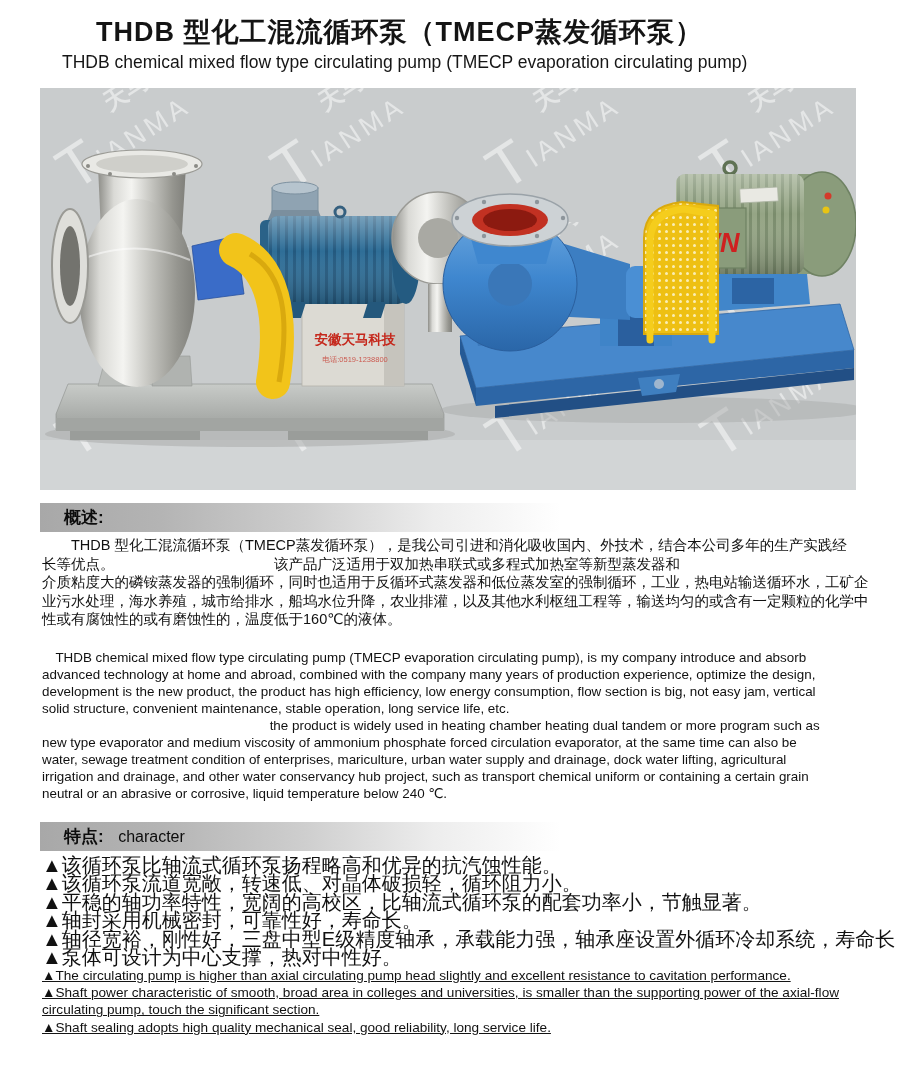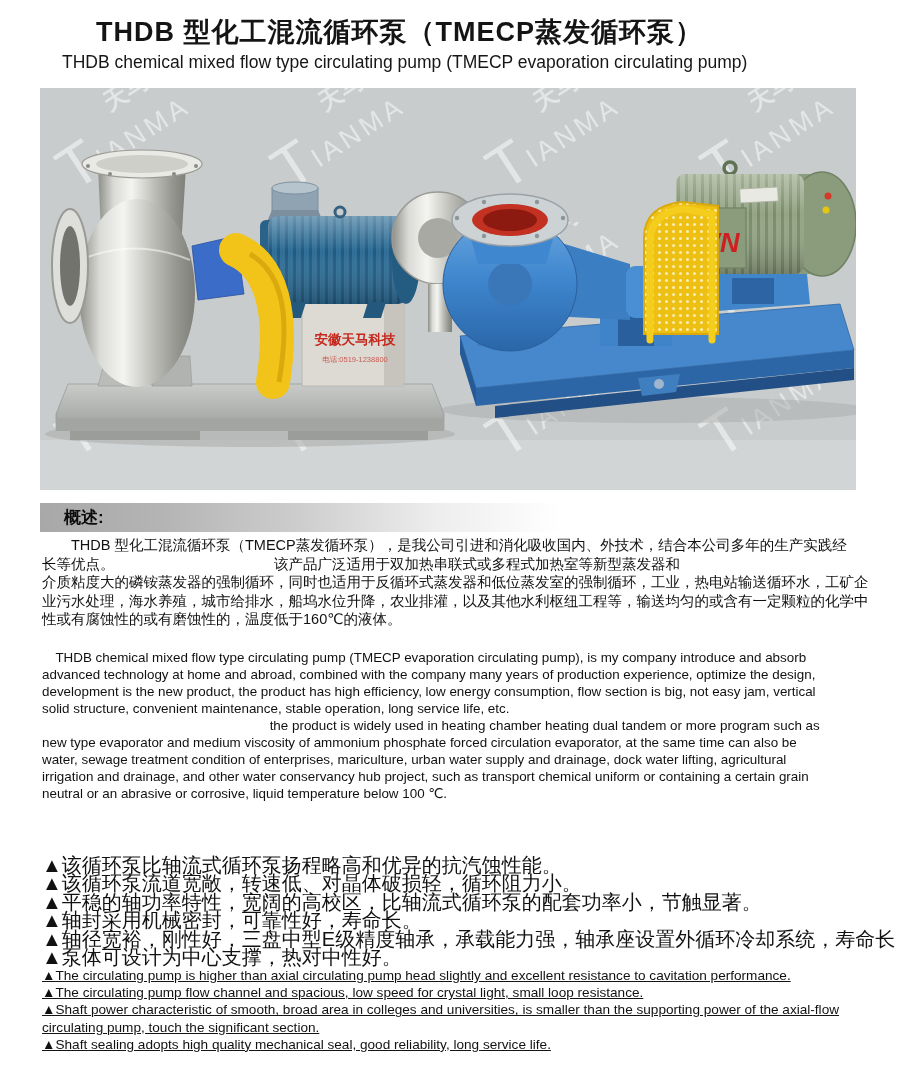--- a/index.html
+++ b/index.html
@@ -193,31 +193,34 @@
     </div>
   <div class="en-para">
       <div> THDB chemical mixed flow type circulating pump (TMECP evaporation circulating pump), is my company introduce and absorb</div>
       <div>advanced technology at home and abroad, combined with the company many years of production experience, optimize the design,</div>
       <div>development is the new product, the product has high efficiency, low energy consumption, flow section is big, not easy jam, vertical</div>
       <div>solid structure, convenient maintenance, stable operation, long service life, etc.</div>
       <div>                 the product is widely used in heating chamber heating dual tandem or more program such as</div>
       <div>new type evaporator and medium viscosity of ammonium phosphate forced circulation evaporator, at the same time can also be</div>
       <div>water, sewage treatment condition of enterprises, mariculture, urban water supply and drainage, dock water lifting, agricultural</div>
       <div>irrigation and drainage, and other water conservancy hub project, such as transport chemical uniform or containing a certain grain</div>
-      <div>neutral or an abrasive or corrosive, liquid temperature below 100 ℃.</div>
-    </div>
-
+      <div>neutral or an abrasive or corrosive, liquid temperature below 240 ℃.</div>
+    </div>
+
+  <div class="sec-bar bar-features">
+    <span class="lbl">特点:</span>
+    <span class="lbl-en">character</span>
+  </div>
   <div class="cn-feats">
       <div>▲该循环泵比轴流式循环泵扬程略高和优异的抗汽蚀性能。</div>
       <div>▲该循环泵流道宽敞，转速低、对晶体破损轻，循环阻力小。</div>
       <div>▲平稳的轴功率特性，宽阔的高校区，比轴流式循环泵的配套功率小，节触显著。</div>
       <div>▲轴封采用机械密封，可靠性好，寿命长。</div>
       <div>▲轴径宽裕，刚性好，三盘中型E级精度轴承，承载能力强，轴承座设置外循环冷却系统，寿命长，整机运行可靠性高。</div>
       <div>▲泵体可设计为中心支撑，热对中性好。</div>
     </div>
   <div class="en-feats">
       <div>▲The circulating pump is higher than axial circulating pump head slightly and excellent resistance to cavitation performance.</div>
-      <div>▲The circulating pump flow channel and spacious, low speed for crystal light, small loop resistance.</div>
       <div>▲Shaft power characteristic of smooth, broad area in colleges and universities, is smaller than the supporting power of the axial-flow circulating pump, touch the significant section.</div>
       <div>▲Shaft sealing adopts high quality mechanical seal, good reliability, long service life.</div>
     </div>
 
 </div>
 
 </body></html>

